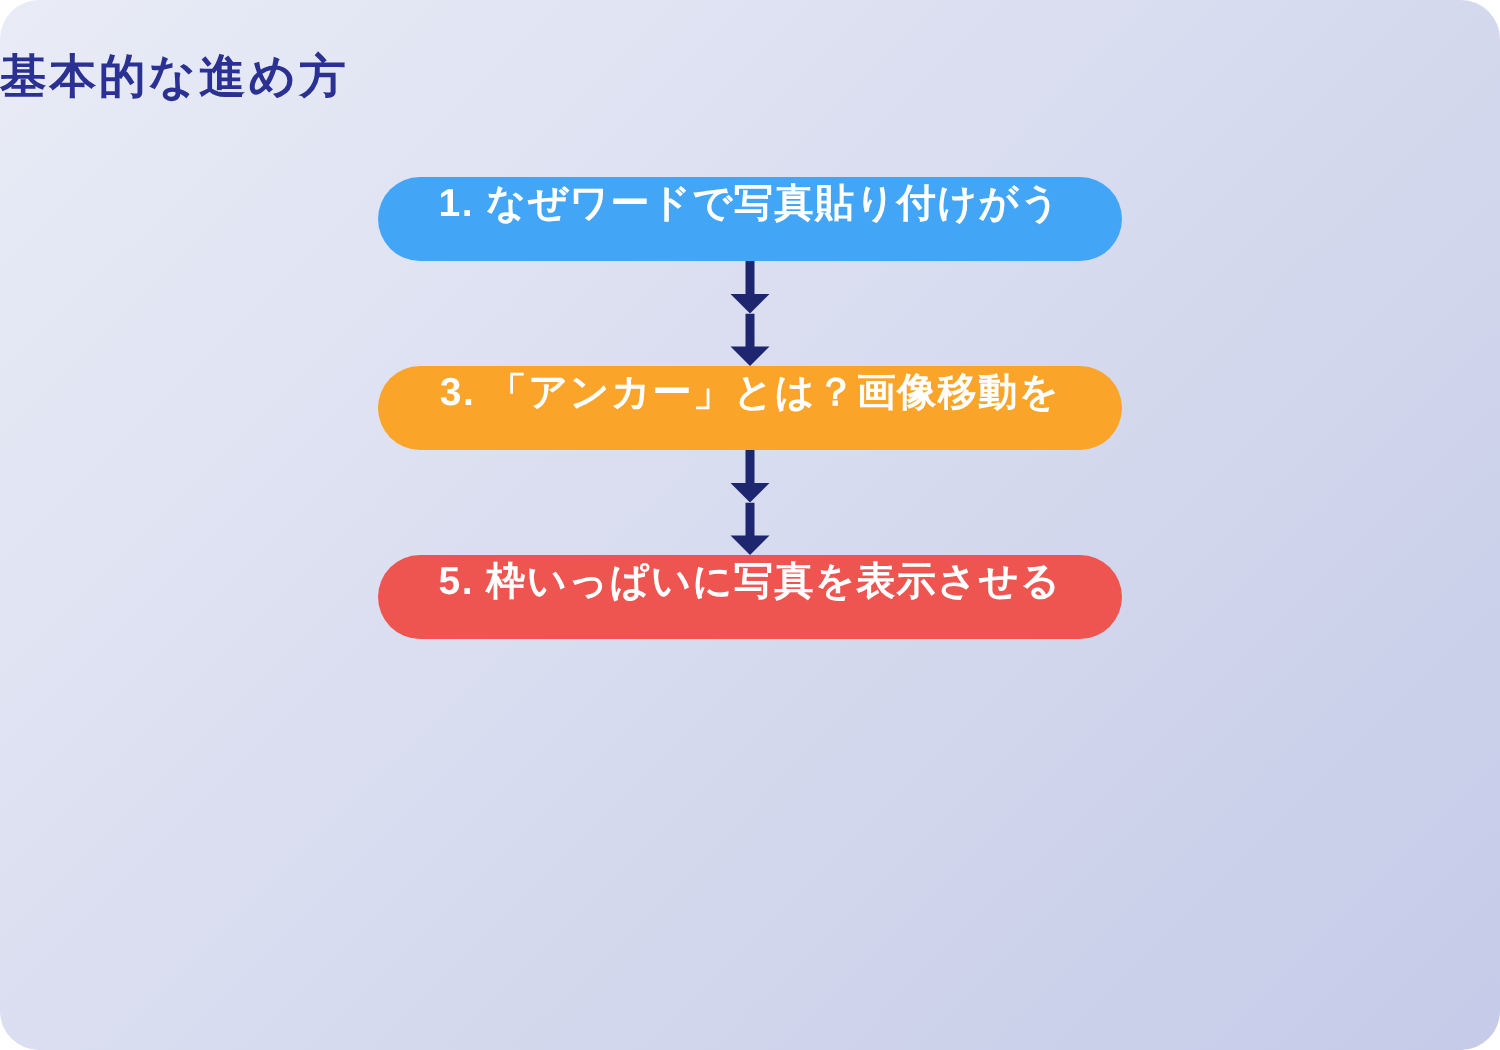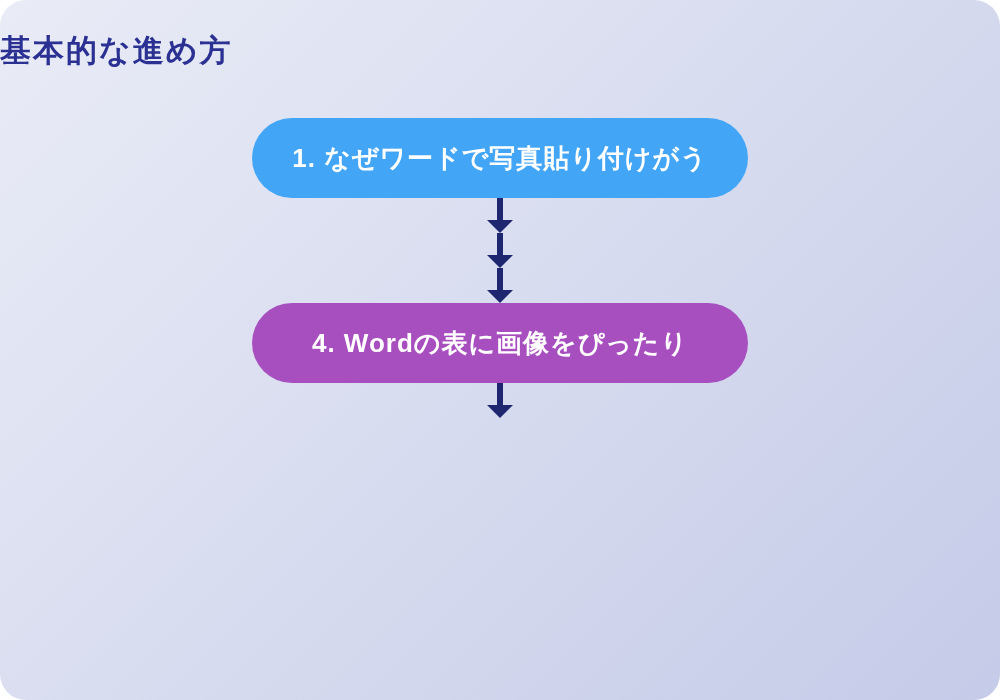--- a/index.html
+++ b/index.html
@@ -32,24 +32,23 @@
     position: absolute;
     top: 118px;
     left: 50%;
     transform: translateX(-50%);
     display: flex;
     flex-direction: column;
     align-items: center;
   }
   .step-pill {
     width: 496px;
-    height: 80px;
+    height: 56px;
     border-radius: 40px;
     display: flex;
-    align-items: center;
     justify-content: center;
   }
   .step-label {
     color: #ffffff;
     font-size: 26px;
     font-weight: 800;
     letter-spacing: 1px;
     white-space: nowrap;
   }
   .arrow {
@@ -72,29 +71,32 @@
     <rect x="11" y="0" width="6" height="24" fill="#1e2670"></rect>
     <polygon points="1,22 27,22 14,35" fill="#1e2670"></polygon>
   </svg>
 
 
   <svg class="arrow" viewBox="0 0 28 35" xmlns="http://www.w3.org/2000/svg">
     <rect x="11" y="0" width="6" height="24" fill="#1e2670"></rect>
     <polygon points="1,22 27,22 14,35" fill="#1e2670"></polygon>
   </svg>
 
-
-  <svg class="arrow" viewBox="0 0 28 35" xmlns="http://www.w3.org/2000/svg">
-    <rect x="11" y="0" width="6" height="24" fill="#1e2670"></rect>
-    <polygon points="1,22 27,22 14,35" fill="#1e2670"></polygon>
-  </svg>
-
-  <div class="step-pill" style="background: rgb(168, 79, 192);">
-    <span class="step-label" style="color: rgb(255, 255, 255);">4. Wordの表に画像をぴったり</span>
+  <div class="step-pill" style="background: rgb(251, 164, 42);">
+    <span class="step-label" style="color: rgb(255, 255, 255);">3. 「アンカー」とは？画像移動を</span>
   </div>
 
   <svg class="arrow" viewBox="0 0 28 35" xmlns="http://www.w3.org/2000/svg">
     <rect x="11" y="0" width="6" height="24" fill="#1e2670"></rect>
     <polygon points="1,22 27,22 14,35" fill="#1e2670"></polygon>
   </svg>
 
+
+  <svg class="arrow" viewBox="0 0 28 35" xmlns="http://www.w3.org/2000/svg">
+    <rect x="11" y="0" width="6" height="24" fill="#1e2670"></rect>
+    <polygon points="1,22 27,22 14,35" fill="#1e2670"></polygon>
+  </svg>
+
+  <div class="step-pill" style="background: rgb(238, 85, 80);">
+    <span class="step-label" style="color: rgb(255, 255, 255);">5. 枠いっぱいに写真を表示させる</span>
+  </div>
 </div>
 </div>
 
 </body></html>

